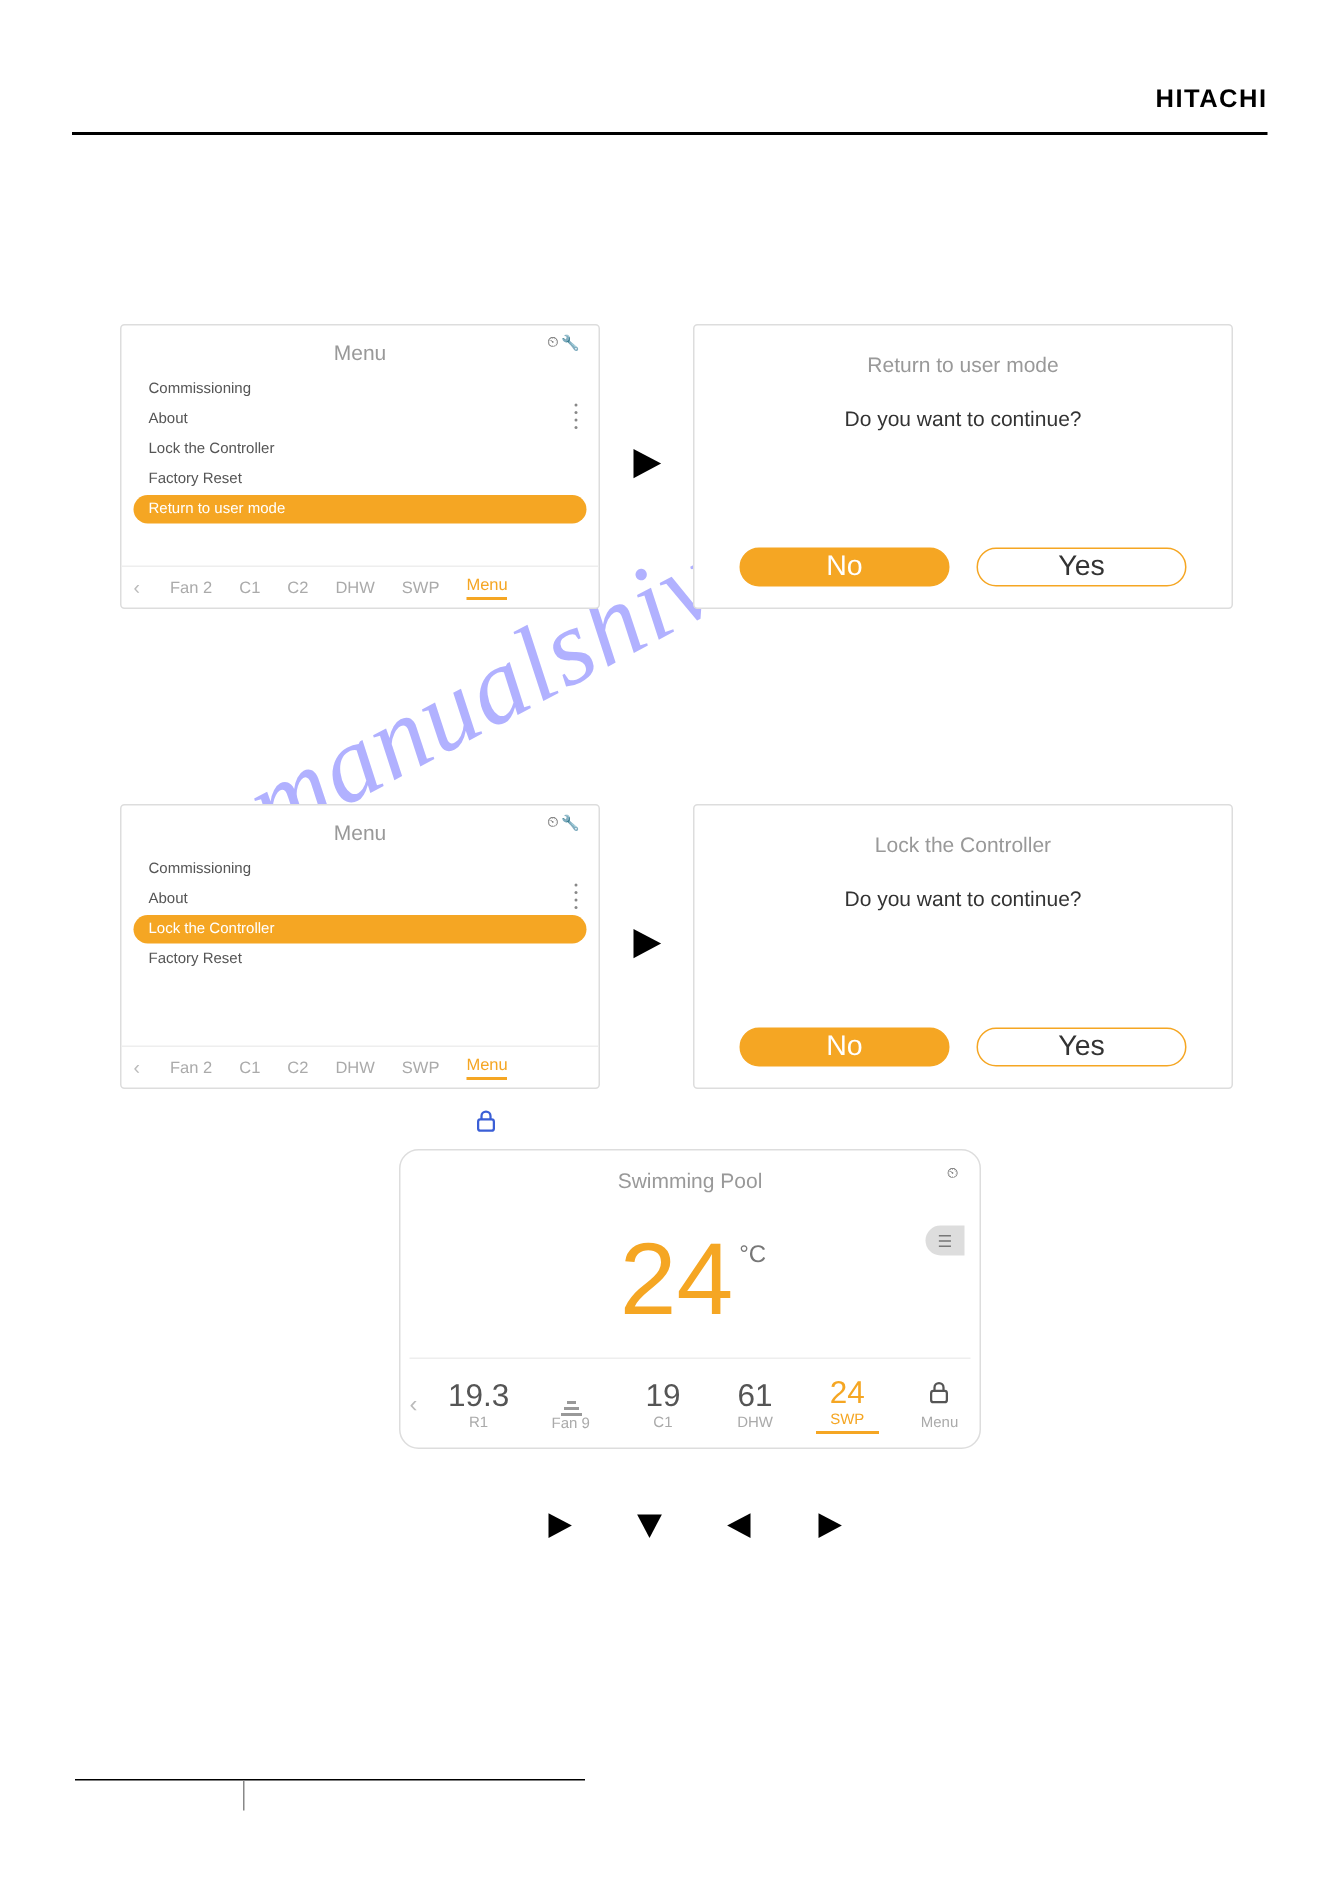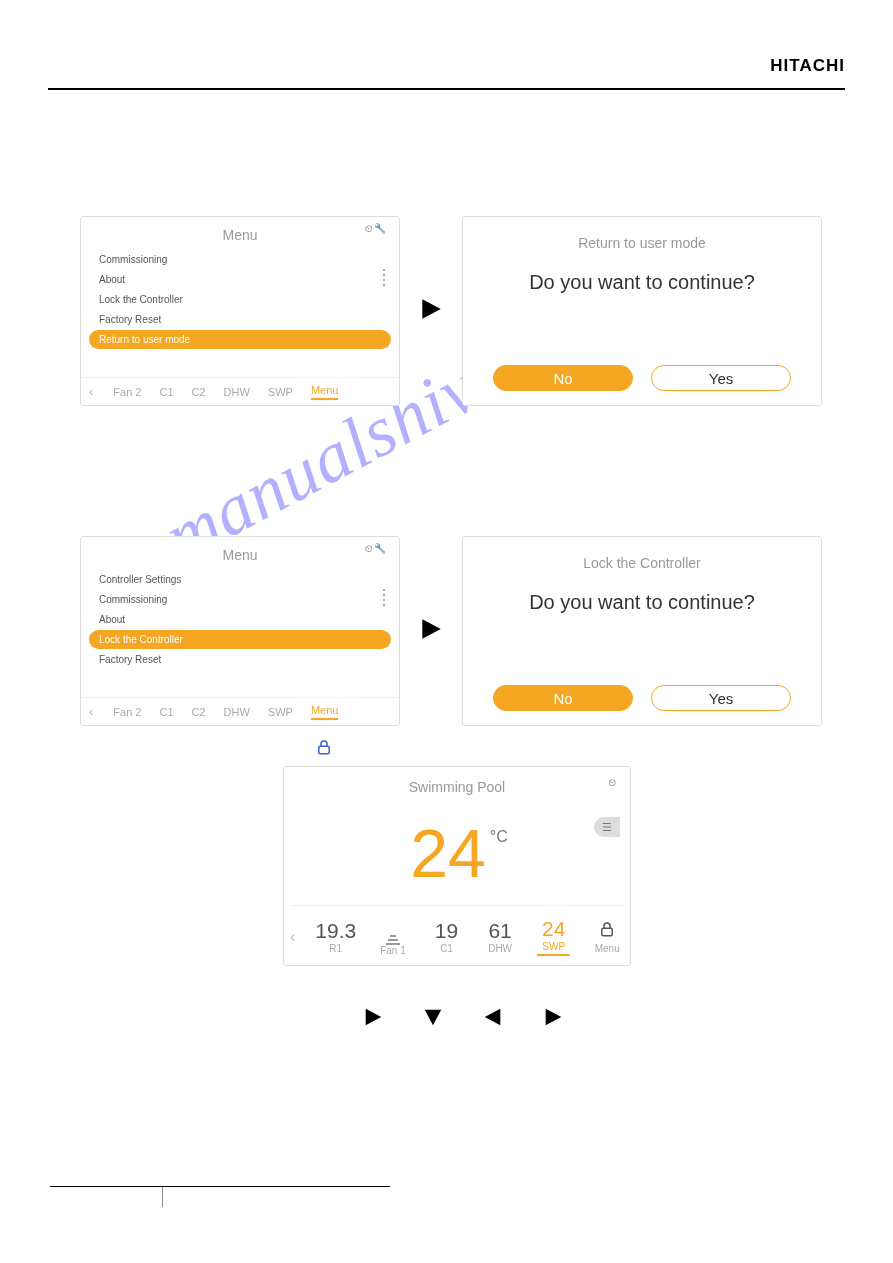--- a/index.html
+++ b/index.html
@@ -112,60 +112,60 @@
   .confirm-screen { width: 360px; height: 190px; }
   .confirm-title {
     text-align: center;
     color: #999;
     font-size: 14px;
     padding: 18px 0 8px;
   }
   .confirm-msg {
     text-align: center;
     color: #333;
-    font-size: 20px;
+    font-size: 14px;
     margin-top: 12px;
   }
   .btn-row {
     position: absolute;
     bottom: 14px;
     left: 0; right: 0;
     display: flex;
     justify-content: center;
     gap: 18px;
   }
   .pill {
     width: 140px;
     height: 26px;
     border-radius: 13px;
     display: flex;
     align-items: center;
     justify-content: center;
-    font-size: 15px;
+    font-size: 19px;
     background: #fff;
     border: 1px solid #f5a623;
     color: #333;
   }
   .pill.fill { background: #f5a623; color: #fff; border-color: #f5a623; }
 
   .lock-top {
     position: absolute;
     top: 738px;
     left: 315px;
   }
   .lock-svg { width: 18px; height: 18px; }
 
   .home-screen {
     position: absolute;
     top: 766px;
-    left: 283px;
-    width: 348px;
+    left: 266px;
+    width: 388px;
     height: 200px;
     border: 1px solid #ddd;
-    border-radius: 3px;
+    border-radius: 13px;
     background: #fff;
   }
   .home-title {
     text-align: center;
     color: #999;
     font-size: 14px;
     padding: 12px 0 4px;
     position: relative;
   }
   .home-title .sb-icons { top: 10px; right: 14px; }
@@ -326,21 +326,20 @@
         <span>🔧</span>
       </span>
     </div>
     <div class="vdots">
         <span></span>
         <span></span>
         <span></span>
         <span></span>
       </div>
     <div class="menu-list">
-      <div>Controller Settings</div>
       <div>Commissioning</div>
       <div>About</div>
       <div class="sel">Lock the Controller</div>
       <div>Factory Reset</div>
     </div>
     <div class="bottom-tabs">
       <span class="chev-sm">‹</span>
       <span>Fan 2</span>
       <span>C1</span>
       <span>C2</span>
@@ -391,21 +390,21 @@
     <div class="ht">
       <div class="val"><span style="font-size:21px">19.3</span></div>
       <div class="lbl">R1</div>
     </div>
     <div class="ht">
       <div class="val"><span class="bars">
             <span class="b1"></span>
             <span class="b2"></span>
             <span class="b3"></span>
           </span></div>
-      <div class="lbl">Fan 1</div>
+      <div class="lbl">Fan 9</div>
     </div>
     <div class="ht">
       <div class="val">19</div>
       <div class="lbl">C1</div>
     </div>
     <div class="ht">
       <div class="val">61</div>
       <div class="lbl">DHW</div>
     </div>
     <div class="ht act">

